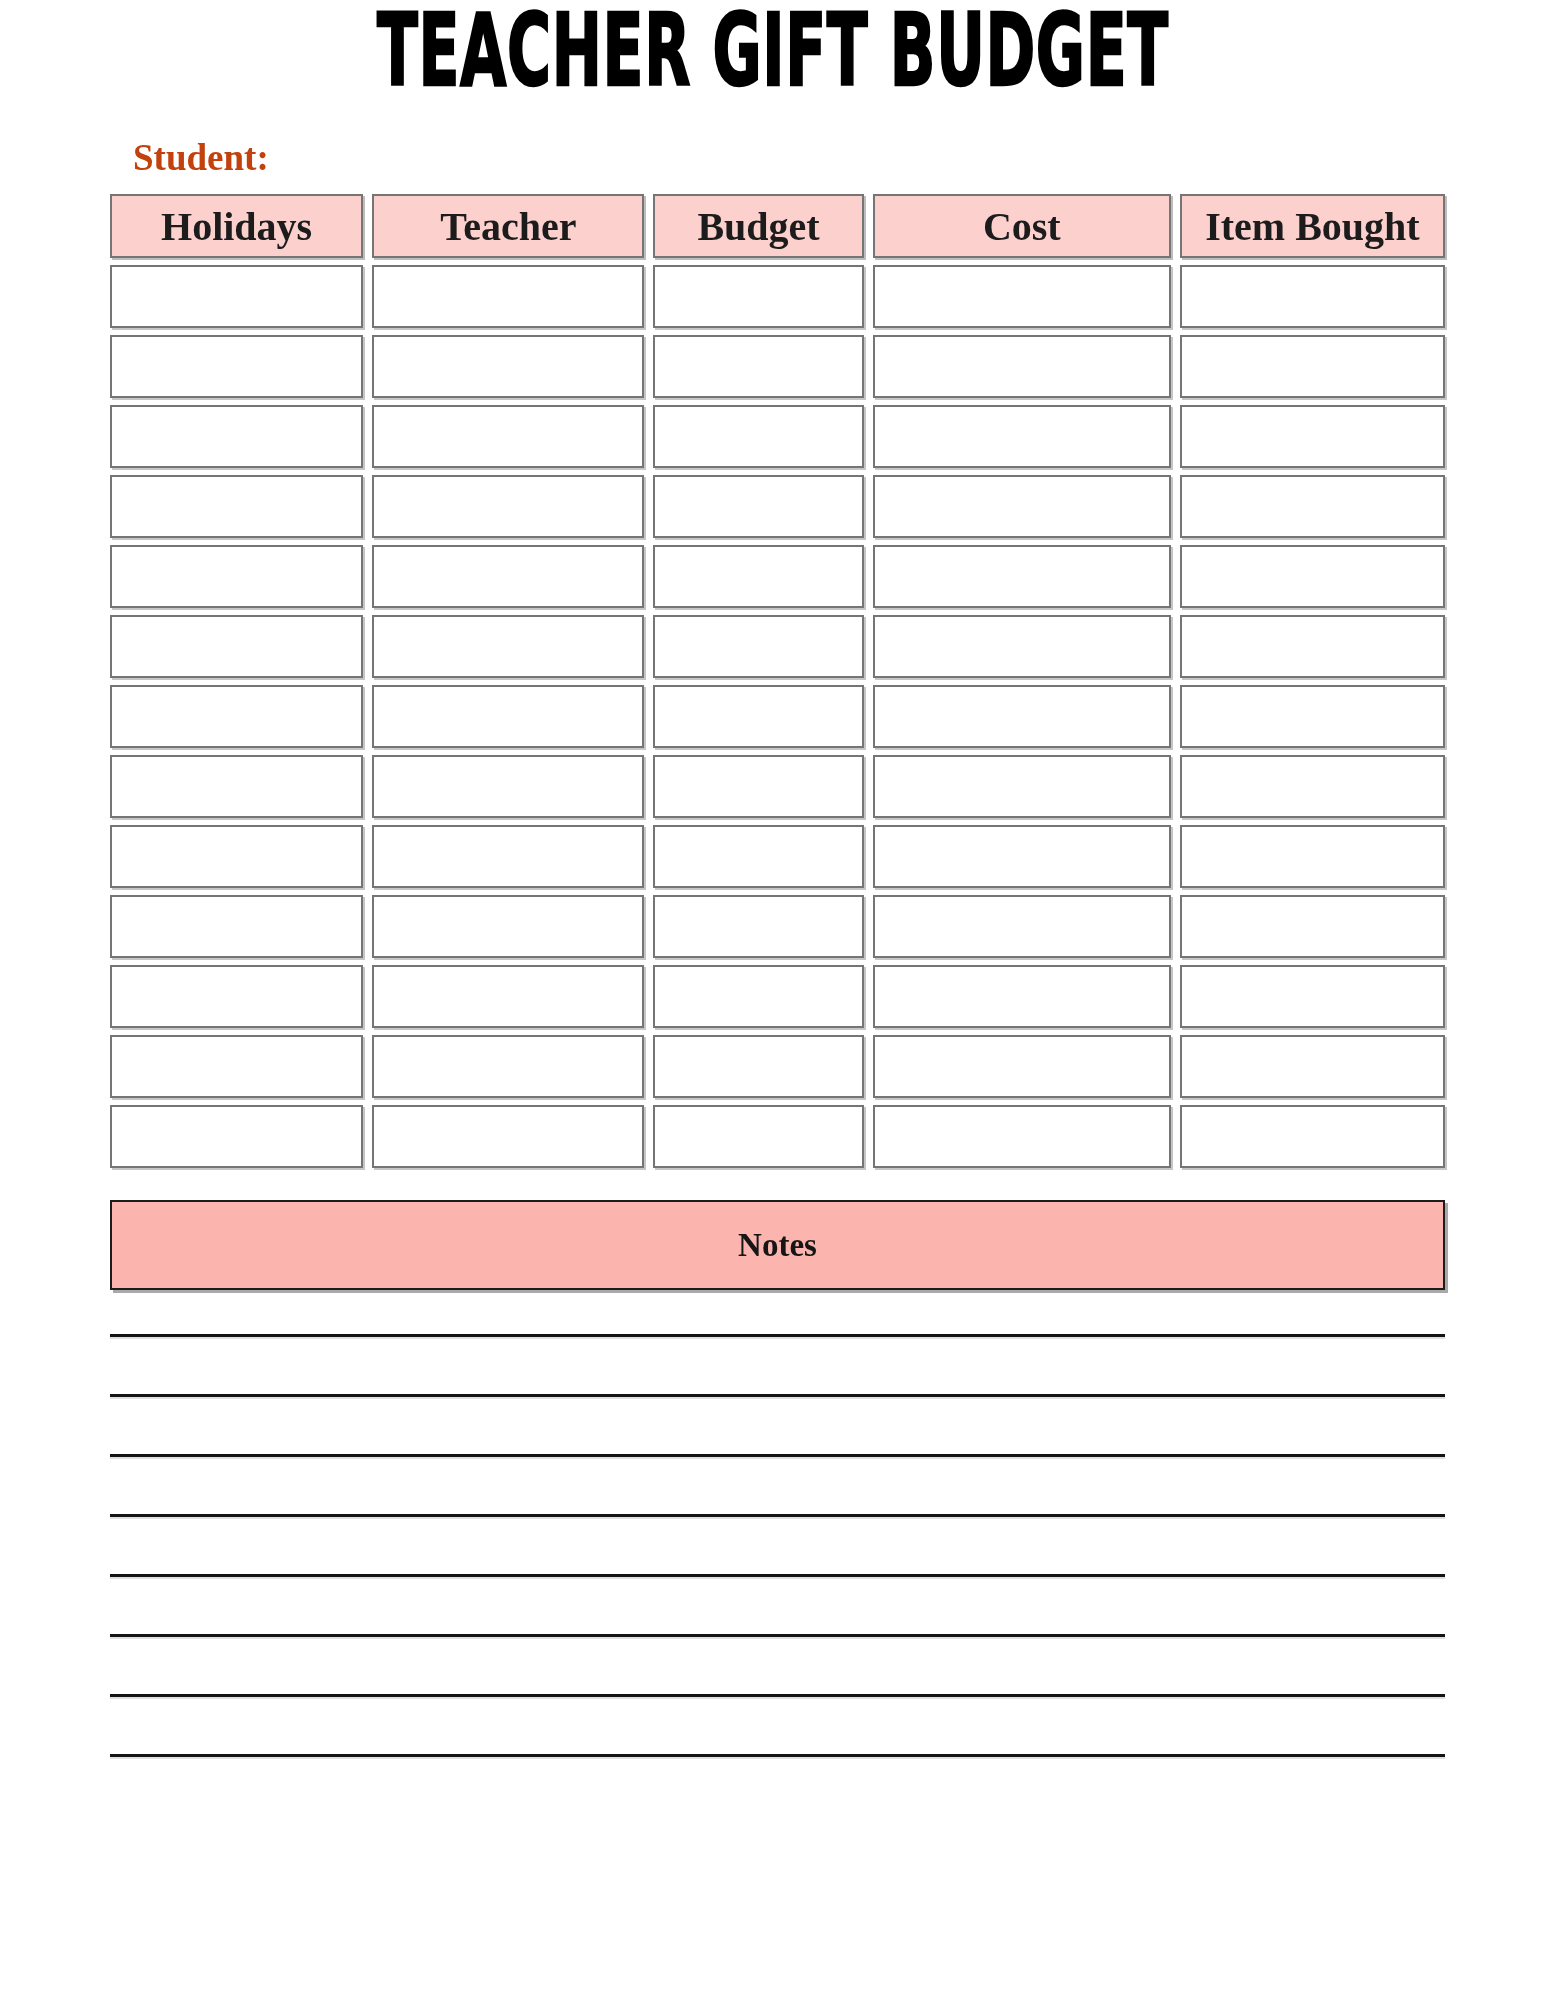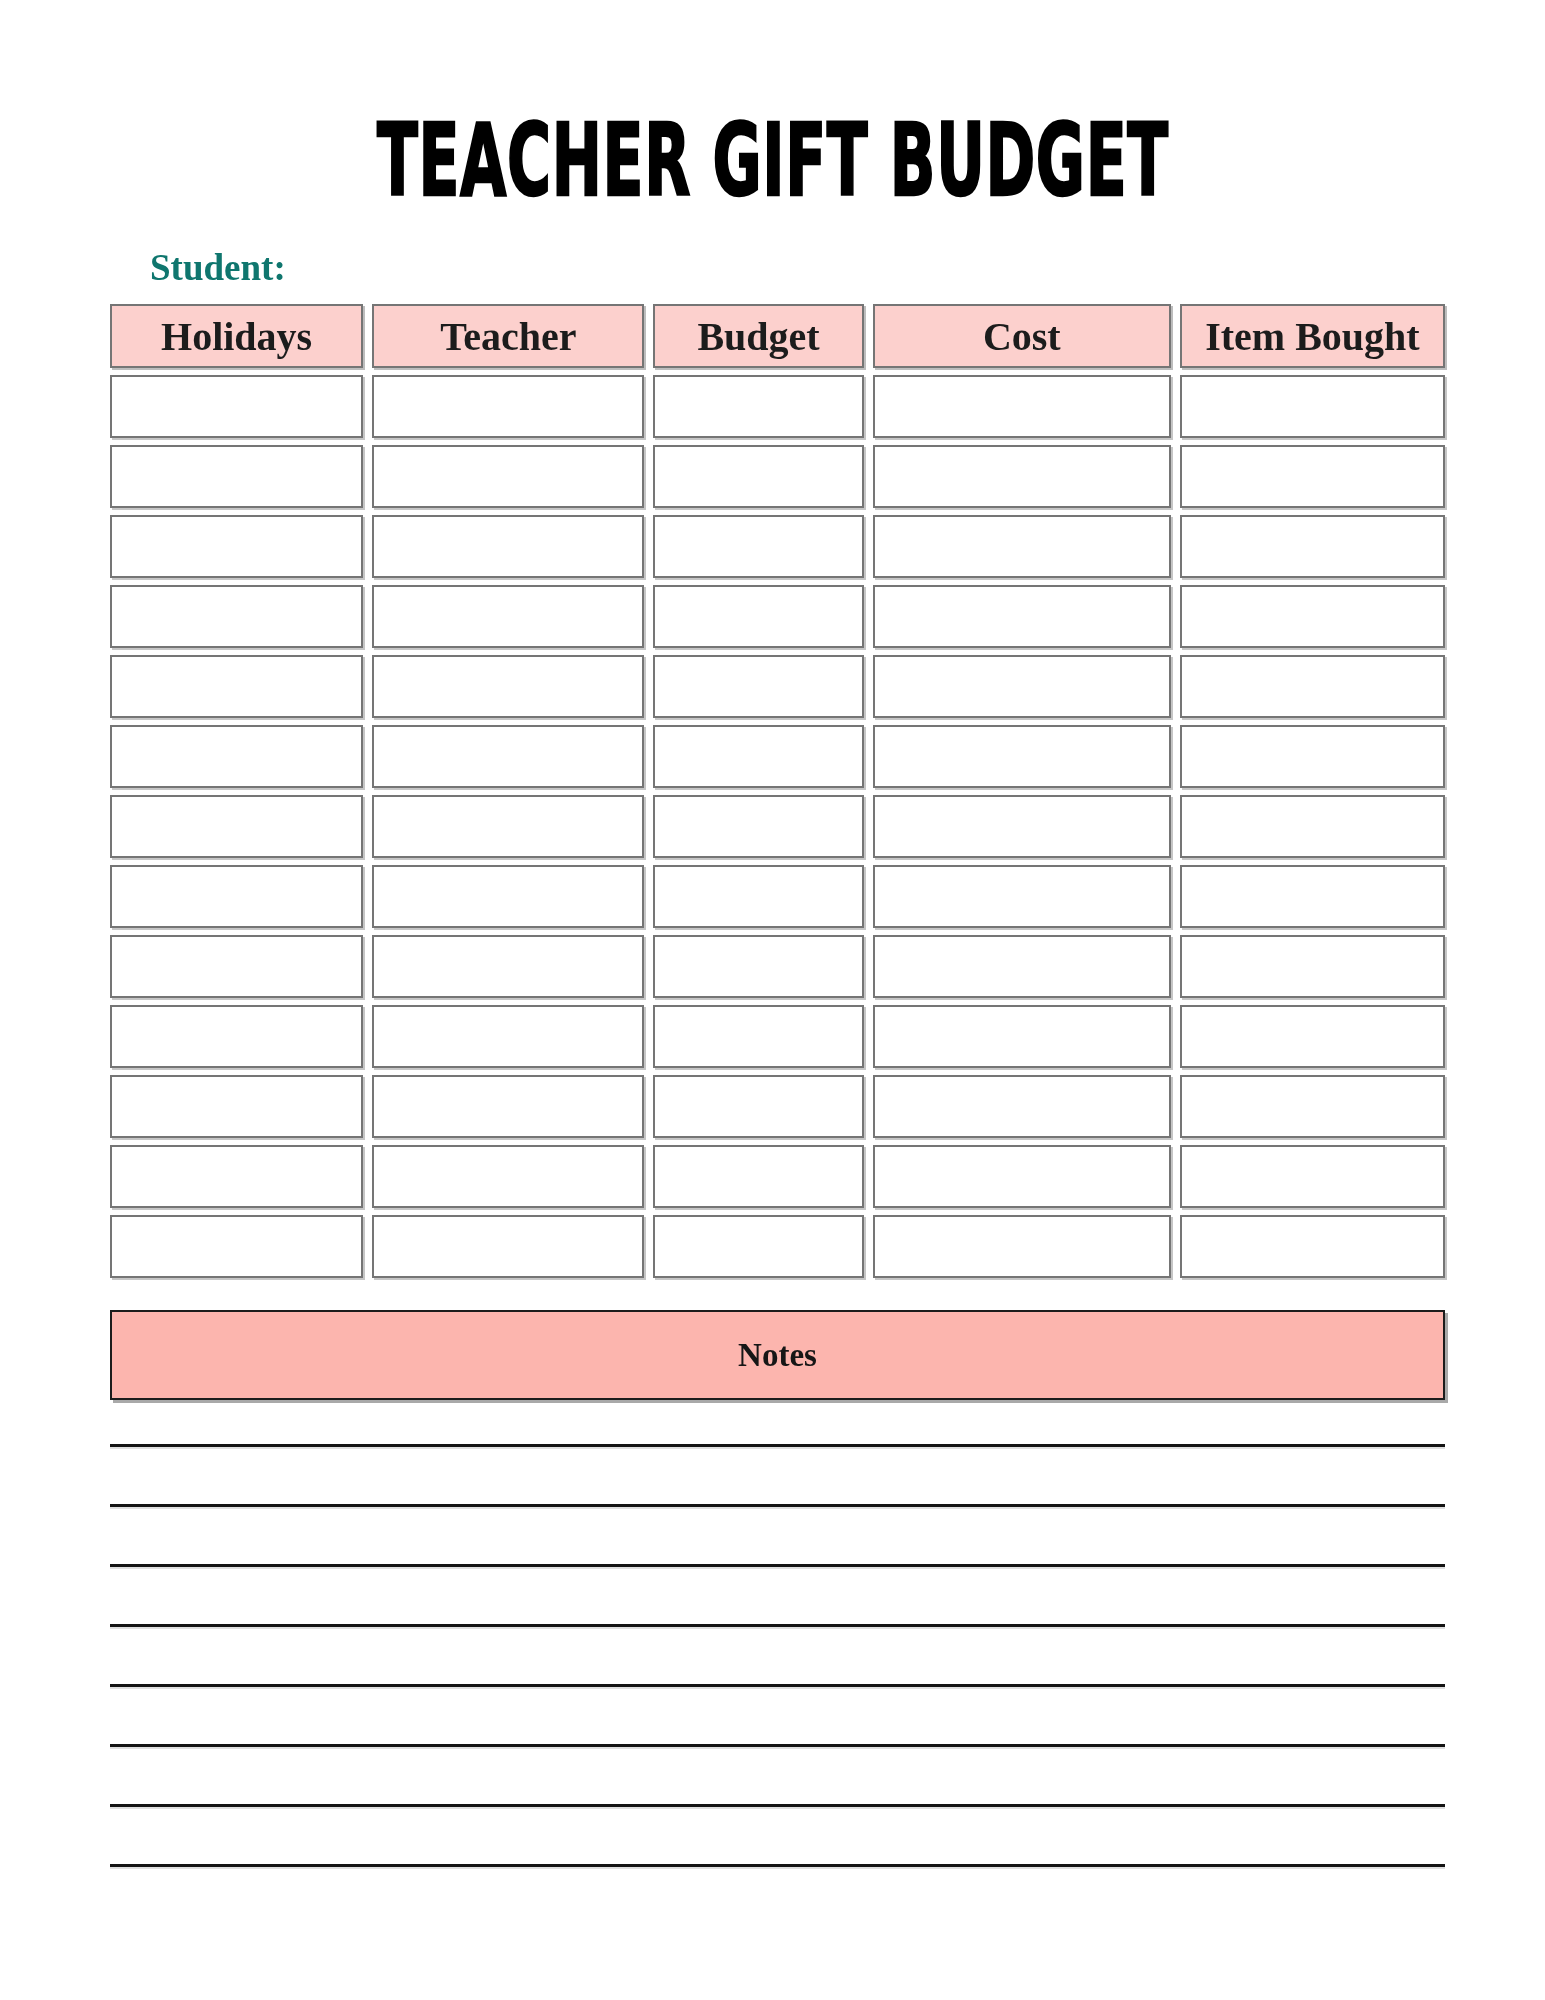--- a/index.html
+++ b/index.html
@@ -7,21 +7,20 @@
     position:relative;
     width:1545px;
     height:2000px;
     background:#ffffff;
     font-family:"Liberation Serif", serif;
     overflow:hidden;
   }
   
   .title{
     margin:0;
-    padding-top:110px;
     text-align:center;
     font-family:"DejaVu Sans", sans-serif;
     font-weight:bold;
     font-size:100px;
     line-height:1.02;
     color:#000;
     white-space:nowrap;
   }
   .title-inner{
     display:inline-block;
@@ -30,25 +29,25 @@
     -webkit-text-stroke:2.5px #000;
     letter-spacing:1px;
   }
   
   .content{
     width:1335px;
     margin-left:110px;
   }
   .student{
     margin-top:34px;
-    margin-left:40px;
+    margin-left:23px;
     font-size:37px;
     line-height:1.2;
     font-weight:bold;
-    color:#0f766e;
+    color:#c2410c;
   }
   
   .grid{margin-top:14px;}
   .row{
     display:grid;
     grid-template-columns:254fr 273fr 211fr 299fr 266fr;
     column-gap:9px;
   }
   .hcell{
     box-sizing:border-box;

